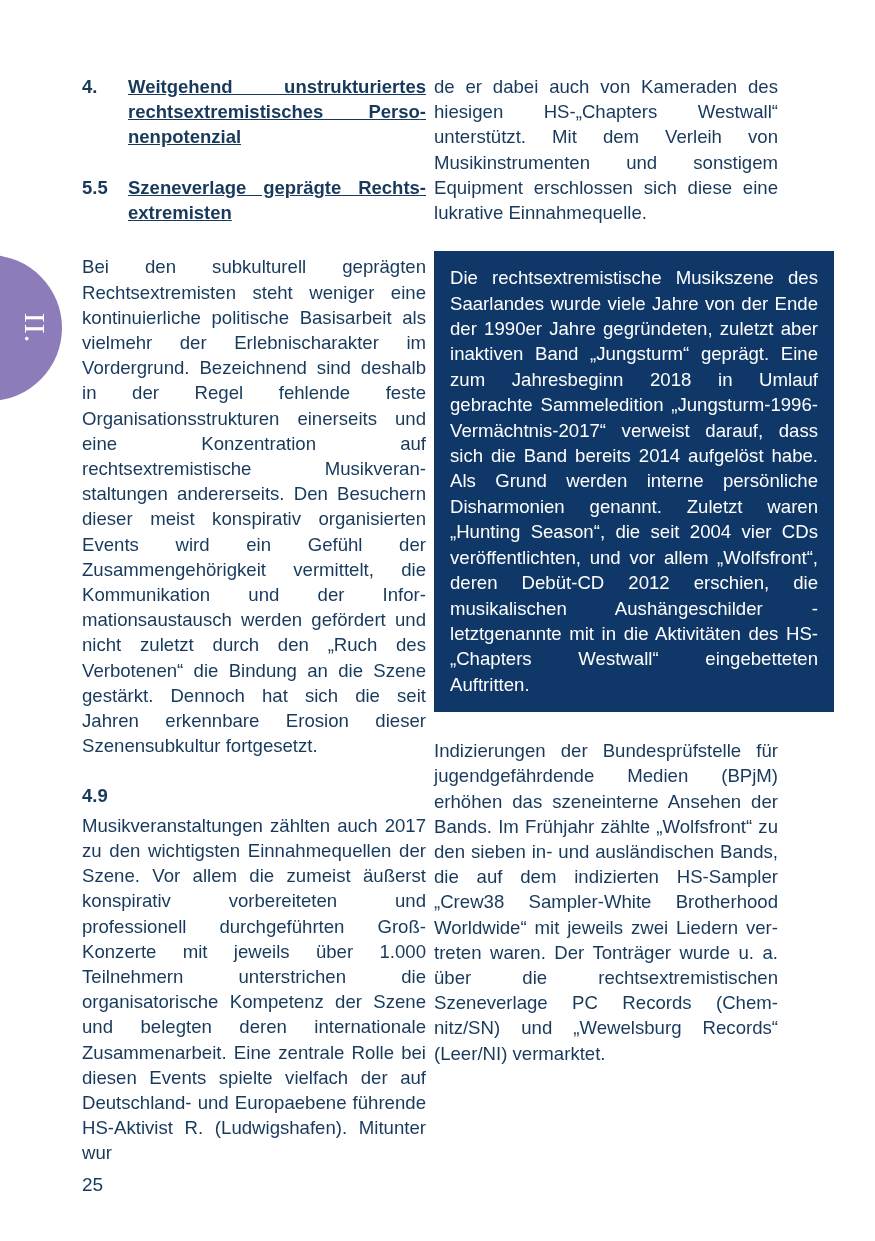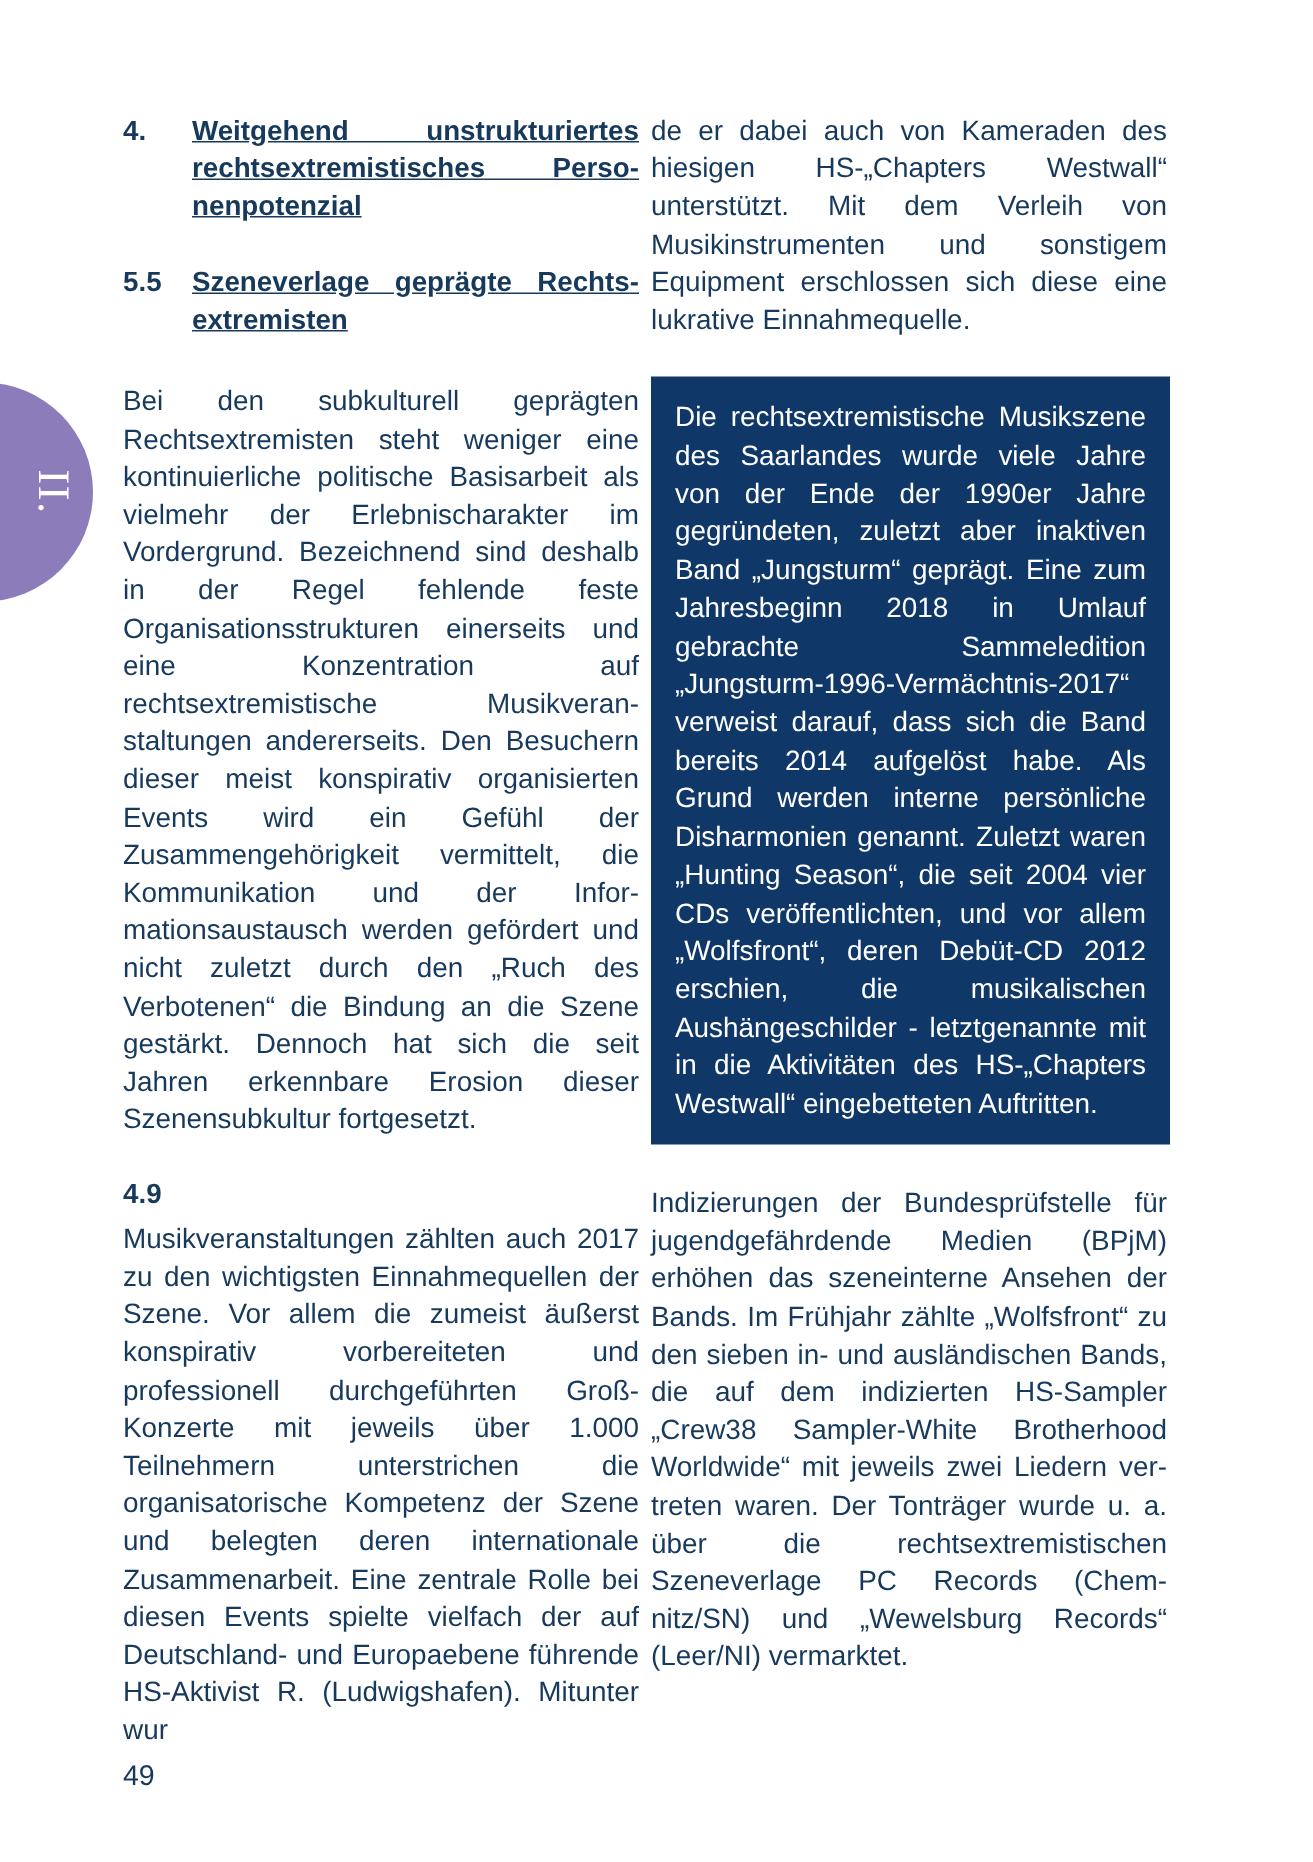--- a/index.html
+++ b/index.html
@@ -100,21 +100,21 @@
     margin: 0;
     hyphens: manual;
   }
 
   
   .callout {
     background: #0f3869;
     color: #ffffff;
     padding: 14px 16px 15px 16px;
     box-sizing: border-box;
-    width: 346px;
+    width: 400px;
     margin: 0 0 0 0;
   }
   .callout-text {
     font-size: 18.6px;
     line-height: 25.4px;
     text-align: justify;
     text-justify: inter-word;
     margin: 0;
     color: #ffffff;
     hyphens: manual;
@@ -177,15 +177,15 @@
         <p class="callout-text">Die rechtsextremistische Musik­szene des Saarlandes wurde viele Jahre von der Ende der 1990er Jah­re gegründeten, zuletzt aber inak­tiven Band „Jungsturm“ geprägt. Eine zum Jahresbeginn 2018 in Umlauf gebrachte Sammelediti­on „Jungsturm-1996-Vermächt­nis-2017“ verweist darauf, dass sich die Band bereits 2014 aufge­löst habe. Als Grund werden in­terne persönliche Disharmonien genannt. Zuletzt waren „Hunting Season“, die seit 2004 vier CDs veröffentlichten, und vor allem „Wolfsfront“, deren Debüt-CD 2012 erschien, die musikalischen Aushängeschilder - letztgenann­te mit in die Aktivitäten des HS-„Chapters Westwall“ eingebette­ten Auftritten.</p>
       </div>
 
       <div class="gap-after-callout"></div>
 
       <p class="body-par">Indizierungen der Bundesprüfstel­le für jugendgefährdende Medien (BPjM) erhöhen das szeneinterne An­sehen der Bands. Im Frühjahr zählte „Wolfsfront“ zu den sieben in- und ausländischen Bands, die auf dem indizierten HS-Sampler „Crew38 Sampler-White Brotherhood World­wide“ mit jeweils zwei Liedern ver­treten waren. Der Tonträger wurde u. a. über die rechtsextremistischen Szeneverlage PC Records (Chem­nitz/SN) und „Wewelsburg Records“ (Leer/NI) vermarktet.</p>
     </div>
 
   </div>
 
-  <div class="folio">49</div>
+  <div class="folio">25</div>
 
 </div>
 
 </body></html>

